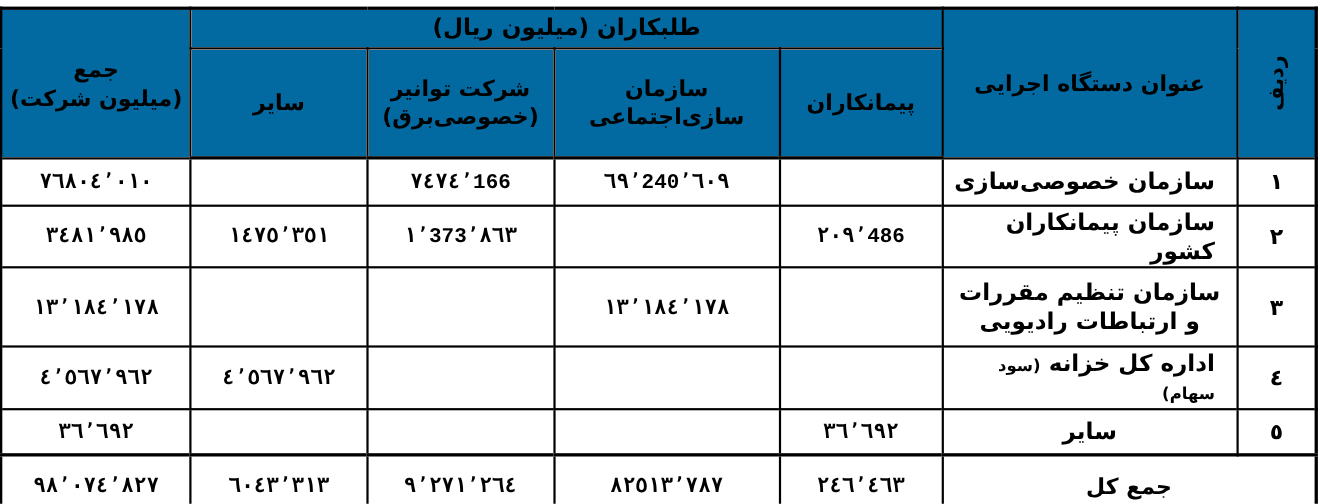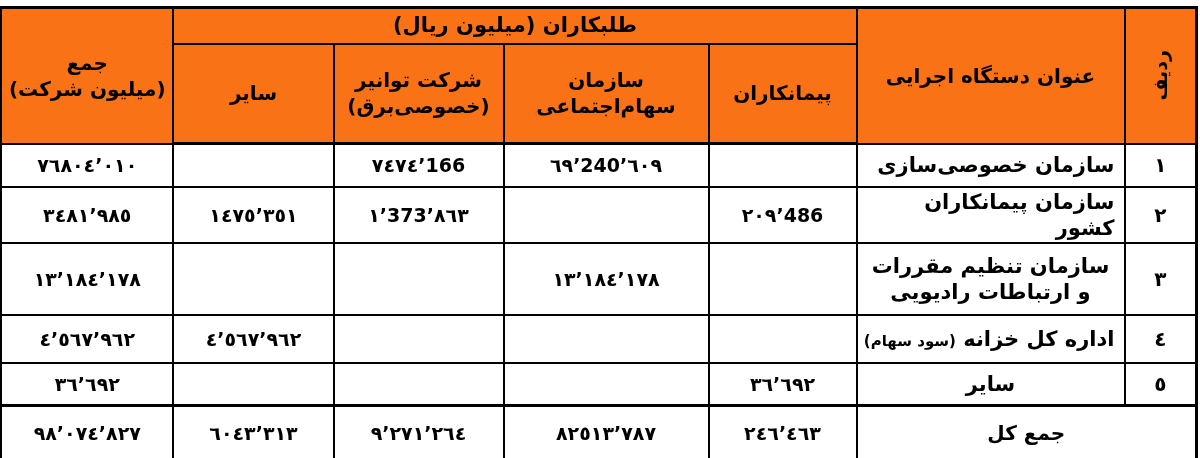--- a/index.html
+++ b/index.html
@@ -2,28 +2,28 @@
 <html lang="fa" dir="rtl"><head>
 <meta charset="utf-8">
 <style>
   html,body{margin:0;padding:0;background:#ffffff;}
   body{width:1200px;height:458px;overflow:hidden;font-family:"DejaVu Sans",sans-serif;}
   .tbl-wrap{padding:6px 2px 8px 2px;}
   table{border-collapse:collapse;table-layout:fixed;width:1196px;height:444px;
         border:3px solid #000;background:#fff;}
   th,td{border:2px solid #000;padding:1px 4px;color:#000;font-weight:bold;
         text-align:center;vertical-align:middle;overflow:hidden;}
-  thead th{background:#f97316;font-size:20px;line-height:1.3;}
+  thead th{background:#0369a1;font-size:20px;line-height:1.3;}
   thead tr.subhead th{border-bottom:3px solid #000;}
   .group-head{font-size:21px;}
   .rank-head div{transform:rotate(-90deg);white-space:nowrap;font-size:19px;}
   .stack span{display:block;}
-  td.num{font-size:19px;letter-spacing:.5px;white-space:nowrap;}
+  td.num{font-size:19px;letter-spacing:.5px;white-space:nowrap;font-family:Liberation Mono, monospace;}
   td.title{font-size:21px;line-height:1.25;}
-  td.title.al-right{text-align:right;padding-right:9px;}
+  td.title.al-right{text-align:right;padding-right:19px;}
   td.title .small{font-size:15px;font-weight:bold;}
   td.rank{font-size:20px;}
   tr.total-row td{border-top:3px solid #000;font-size:20px;}
   tr.total-row td.num{font-size:19px;}
 </style>
 </head>
 <body>
 
 <div class="tbl-wrap">
 <table>
@@ -45,21 +45,21 @@
       <th colspan="4" class="group-head">طلبکاران (میلیون ریال)</th>
       <th rowspan="2" class="stack">
         <span>جمع</span>
         <span>(میلیون شرکت)</span>
       </th>
     </tr>
     <tr class="subhead" style="height:100px">
       <th>پیمانکاران</th>
       <th class="stack">
         <span>سازمان</span>
-        <span>سهام‌اجتماعی</span>
+        <span>سازی‌اجتماعی</span>
       </th>
       <th class="stack">
         <span>شرکت توانیر</span>
         <span>(خصوصی‌برق)</span>
       </th>
       <th>سایر</th>
     </tr>
   </thead>
   <tbody>
     <tr style="height:43px">

